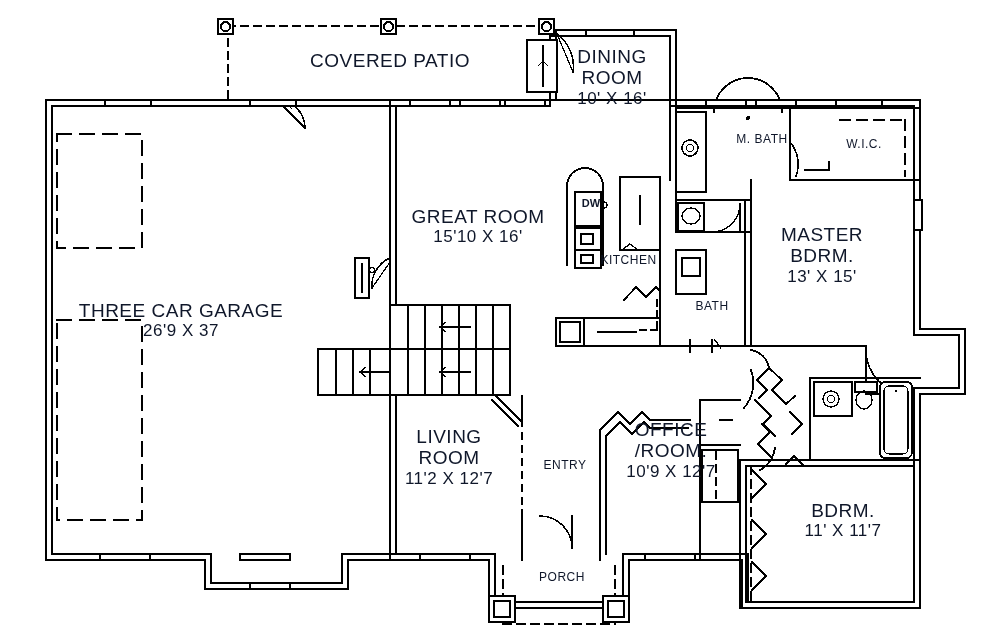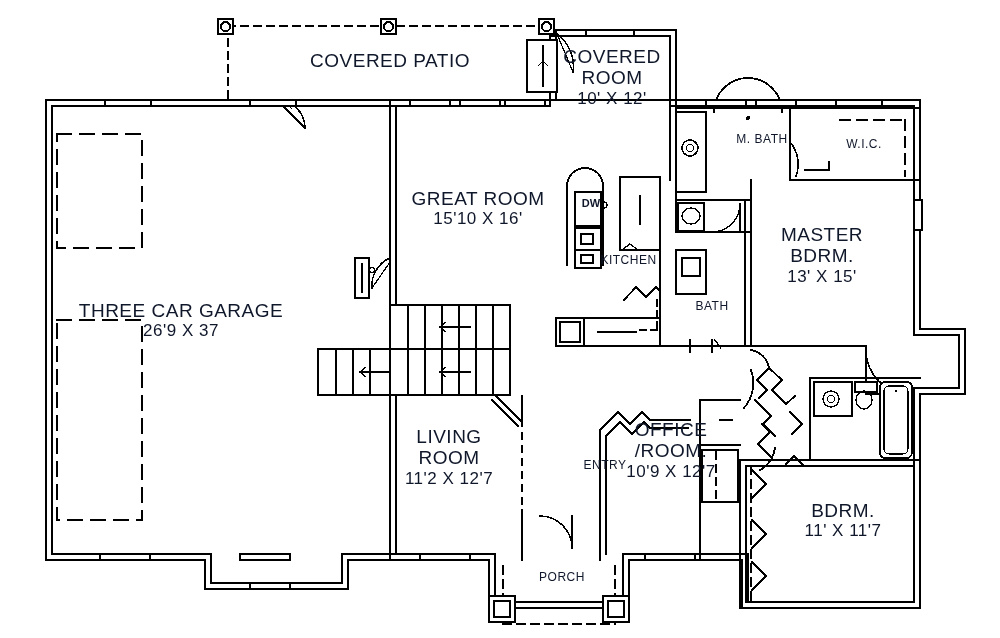--- a/index.html
+++ b/index.html
@@ -368,34 +368,34 @@
       </g>
     </g>
   </svg>
 
   <div class="rl" style="left:390px; top:50px;">
     <span class="nm">COVERED PATIO</span>
     <span class="dm"></span>
   </div>
 
   <div class="rl" style="left:612px; top:46px;">
-    <span class="nm">COVERED</span>
+    <span class="nm">DINING</span>
     <span class="nm">ROOM</span>
-    <span class="dm">10' X 12'</span>
+    <span class="dm">10' X 16'</span>
   </div>
 
   <div class="rl small" style="left:762px; top:133px;">
     <span class="nm">M. BATH</span>
   </div>
 
   <div class="rl small" style="left:864px; top:138px;">
     <span class="nm">W.I.C.</span>
   </div>
 
-  <div class="rl" style="left:478px; top:188px;text-align:center;">
+  <div class="rl" style="left:478px; top:206px;text-align:center;">
     <span class="nm">GREAT ROOM</span>
     <span class="dm">15'10 X 16'</span>
   </div>
 
   <div class="rl" style="left:822px; top:224px;">
     <span class="nm">MASTER</span>
     <span class="nm">BDRM.</span>
     <span class="dm">13' X 15'</span>
   </div>
 
@@ -417,21 +417,21 @@
     <span class="nm">/ROOM.</span>
     <span class="dm">10'9 X 12'7</span>
   </div>
 
   <div class="rl" style="left:449px; top:426px;">
     <span class="nm">LIVING</span>
     <span class="nm">ROOM</span>
     <span class="dm">11'2 X 12'7</span>
   </div>
 
-  <div class="rl small" style="left:565px; top:459px;margin-left:40px;">
+  <div class="rl small" style="left:565px; top:459px;">
     <span class="nm">ENTRY</span>
   </div>
 
   <div class="rl" style="left:843px; top:500px;">
     <span class="nm">BDRM.</span>
     <span class="dm">11' X 11'7</span>
   </div>
 
   <div class="rl small" style="left:562px; top:571px;">
     <span class="nm">PORCH</span>

